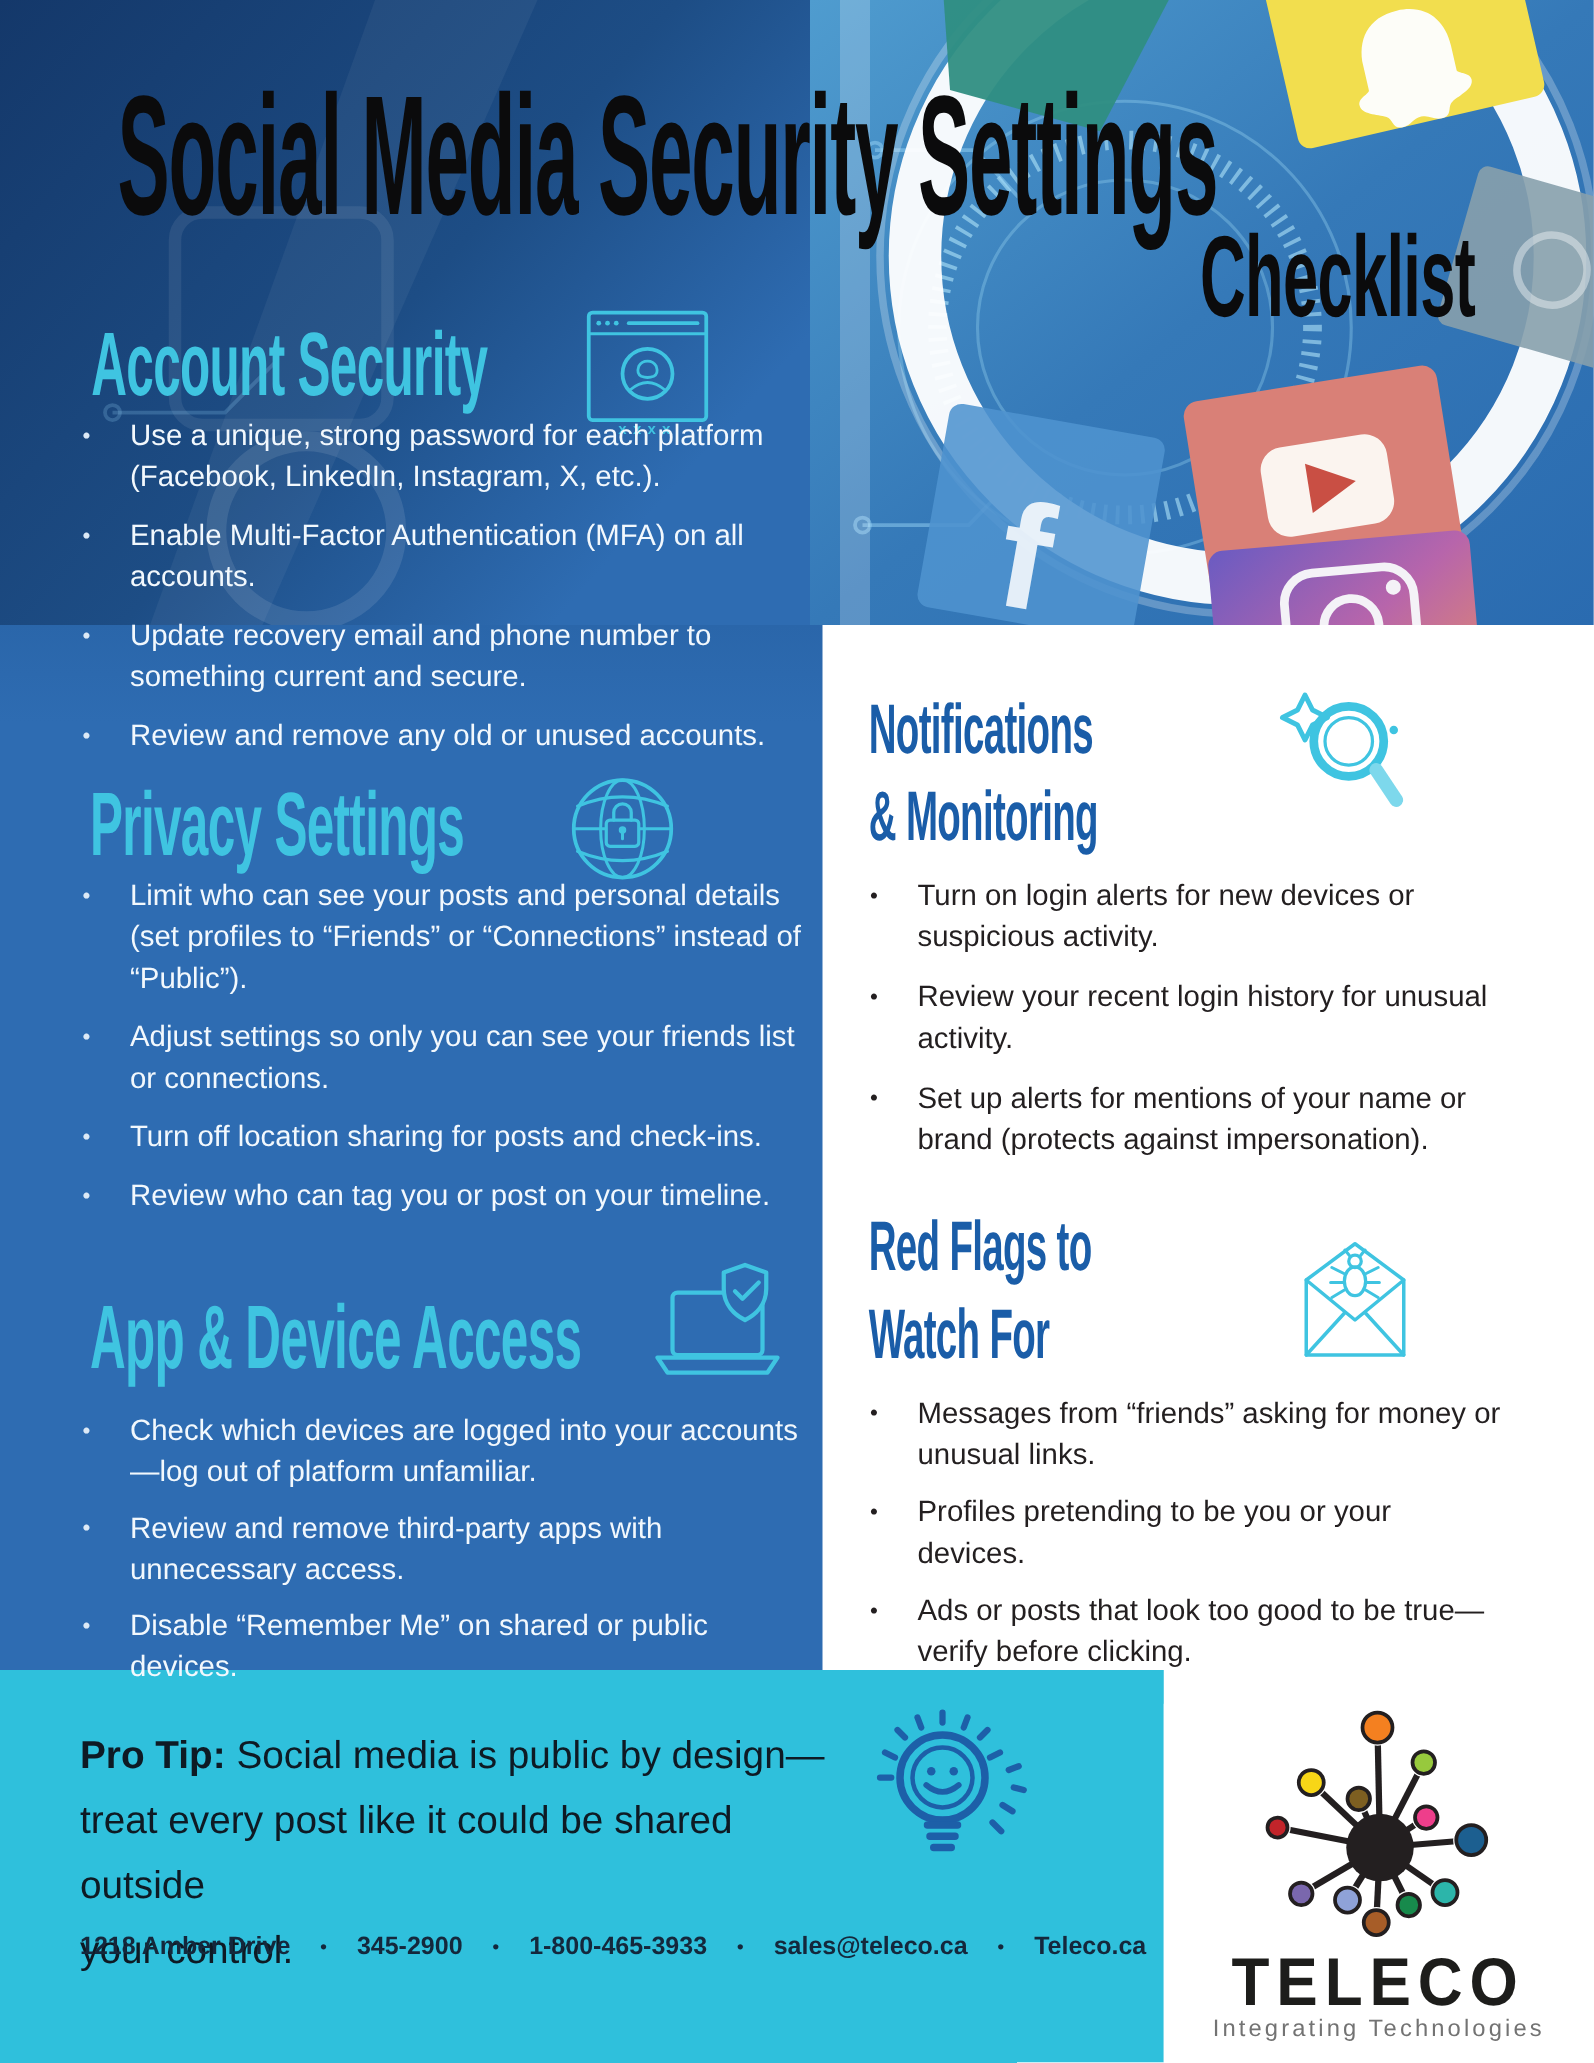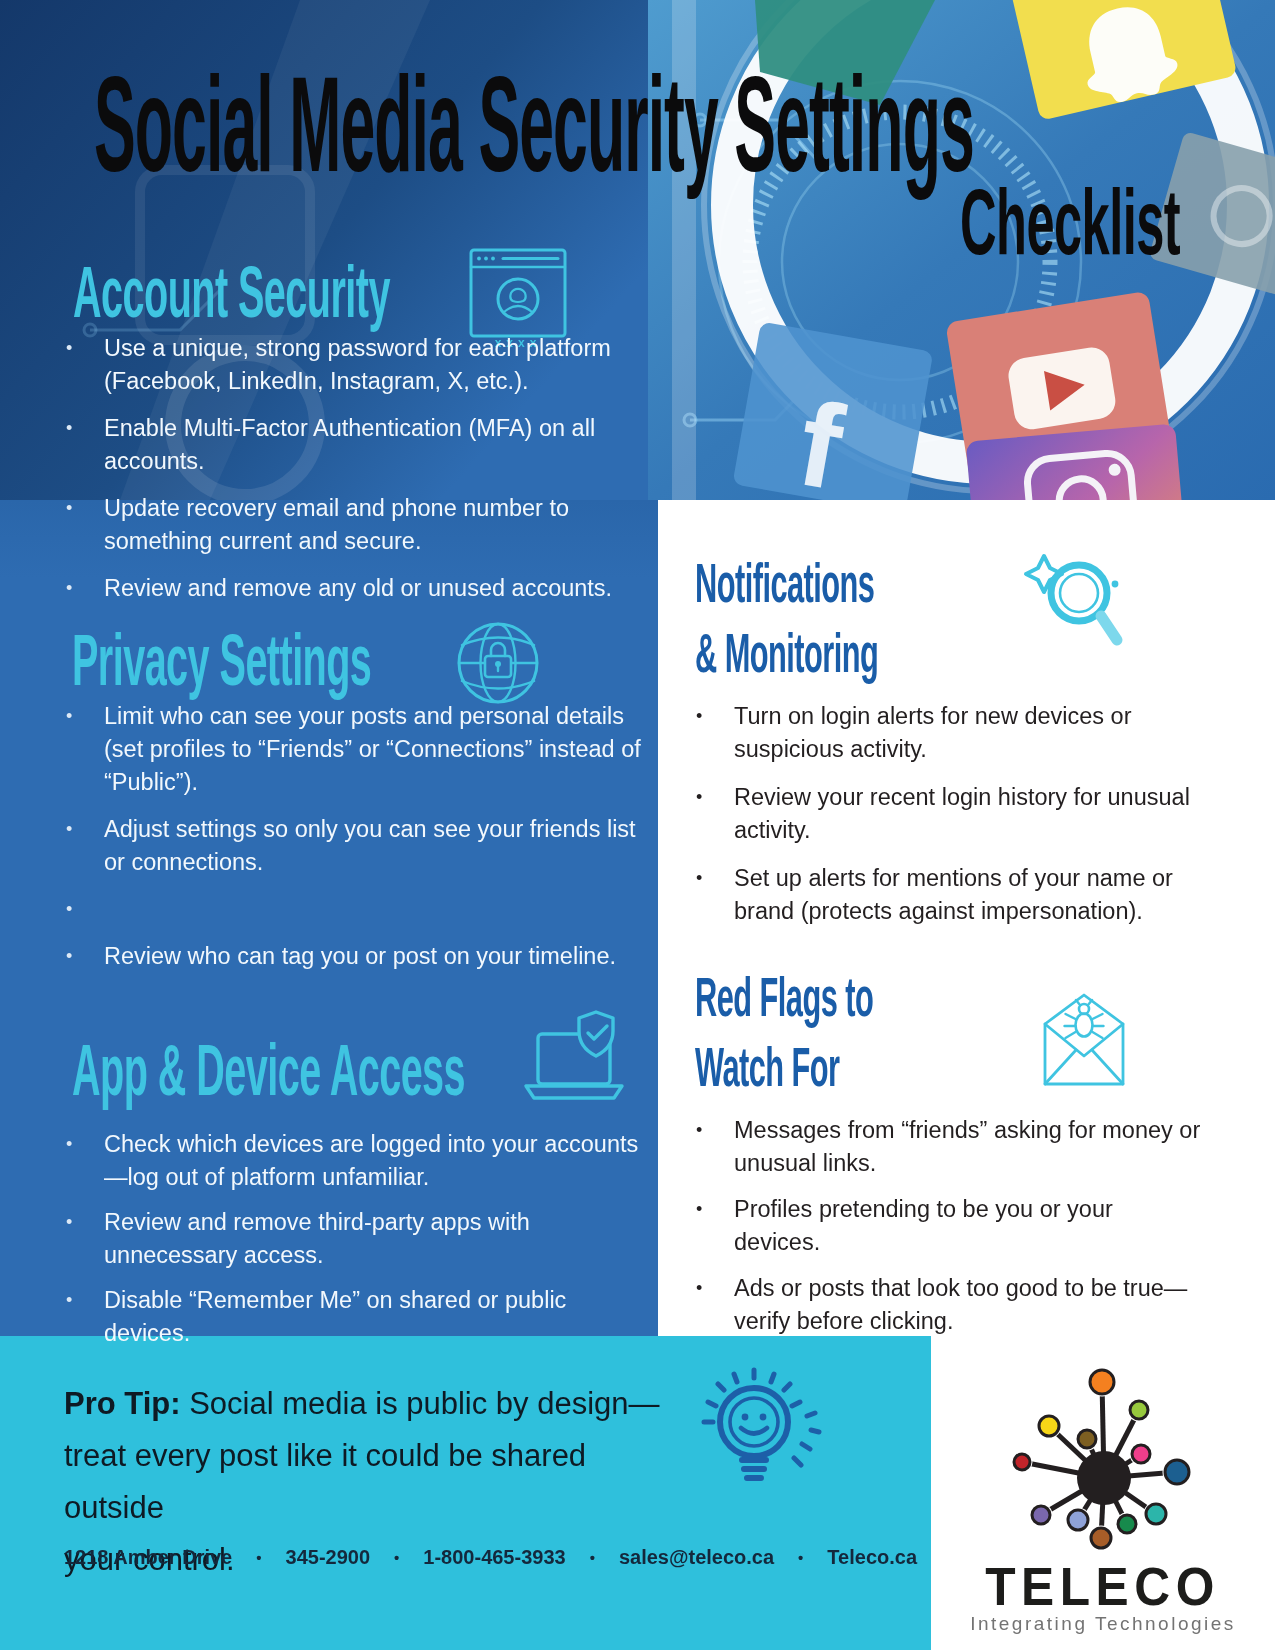--- a/index.html
+++ b/index.html
@@ -196,20 +196,21 @@
       <li>
           <span class="dot">•</span>
           <span class="t">Limit who can see your posts and personal details (set profiles to “Friends” or “Connections” instead of “Public”).</span>
         </li>
       <li>
           <span class="dot">•</span>
           <span class="t">Adjust settings so only you can see your friends list or connections.</span>
         </li>
       <li>
           <span class="dot">•</span>
+          <span class="t">Turn off location sharing for posts and check-ins.</span>
         </li>
       <li>
           <span class="dot">•</span>
           <span class="t">Review who can tag you or post on your timeline.</span>
         </li>
     </ul>
 
     <h2 class="cyan-h" style="left:72px;top:1034px"><span class="cond">App &amp; Device Access</span></h2>
     <svg class="icon cyan-ic" style="left:518px;top:1008px" width="112" height="96" viewBox="0 0 112 96">
       <rect class="st" x="20" y="26" width="72" height="50" rx="4" stroke-width="3.4"></rect>

